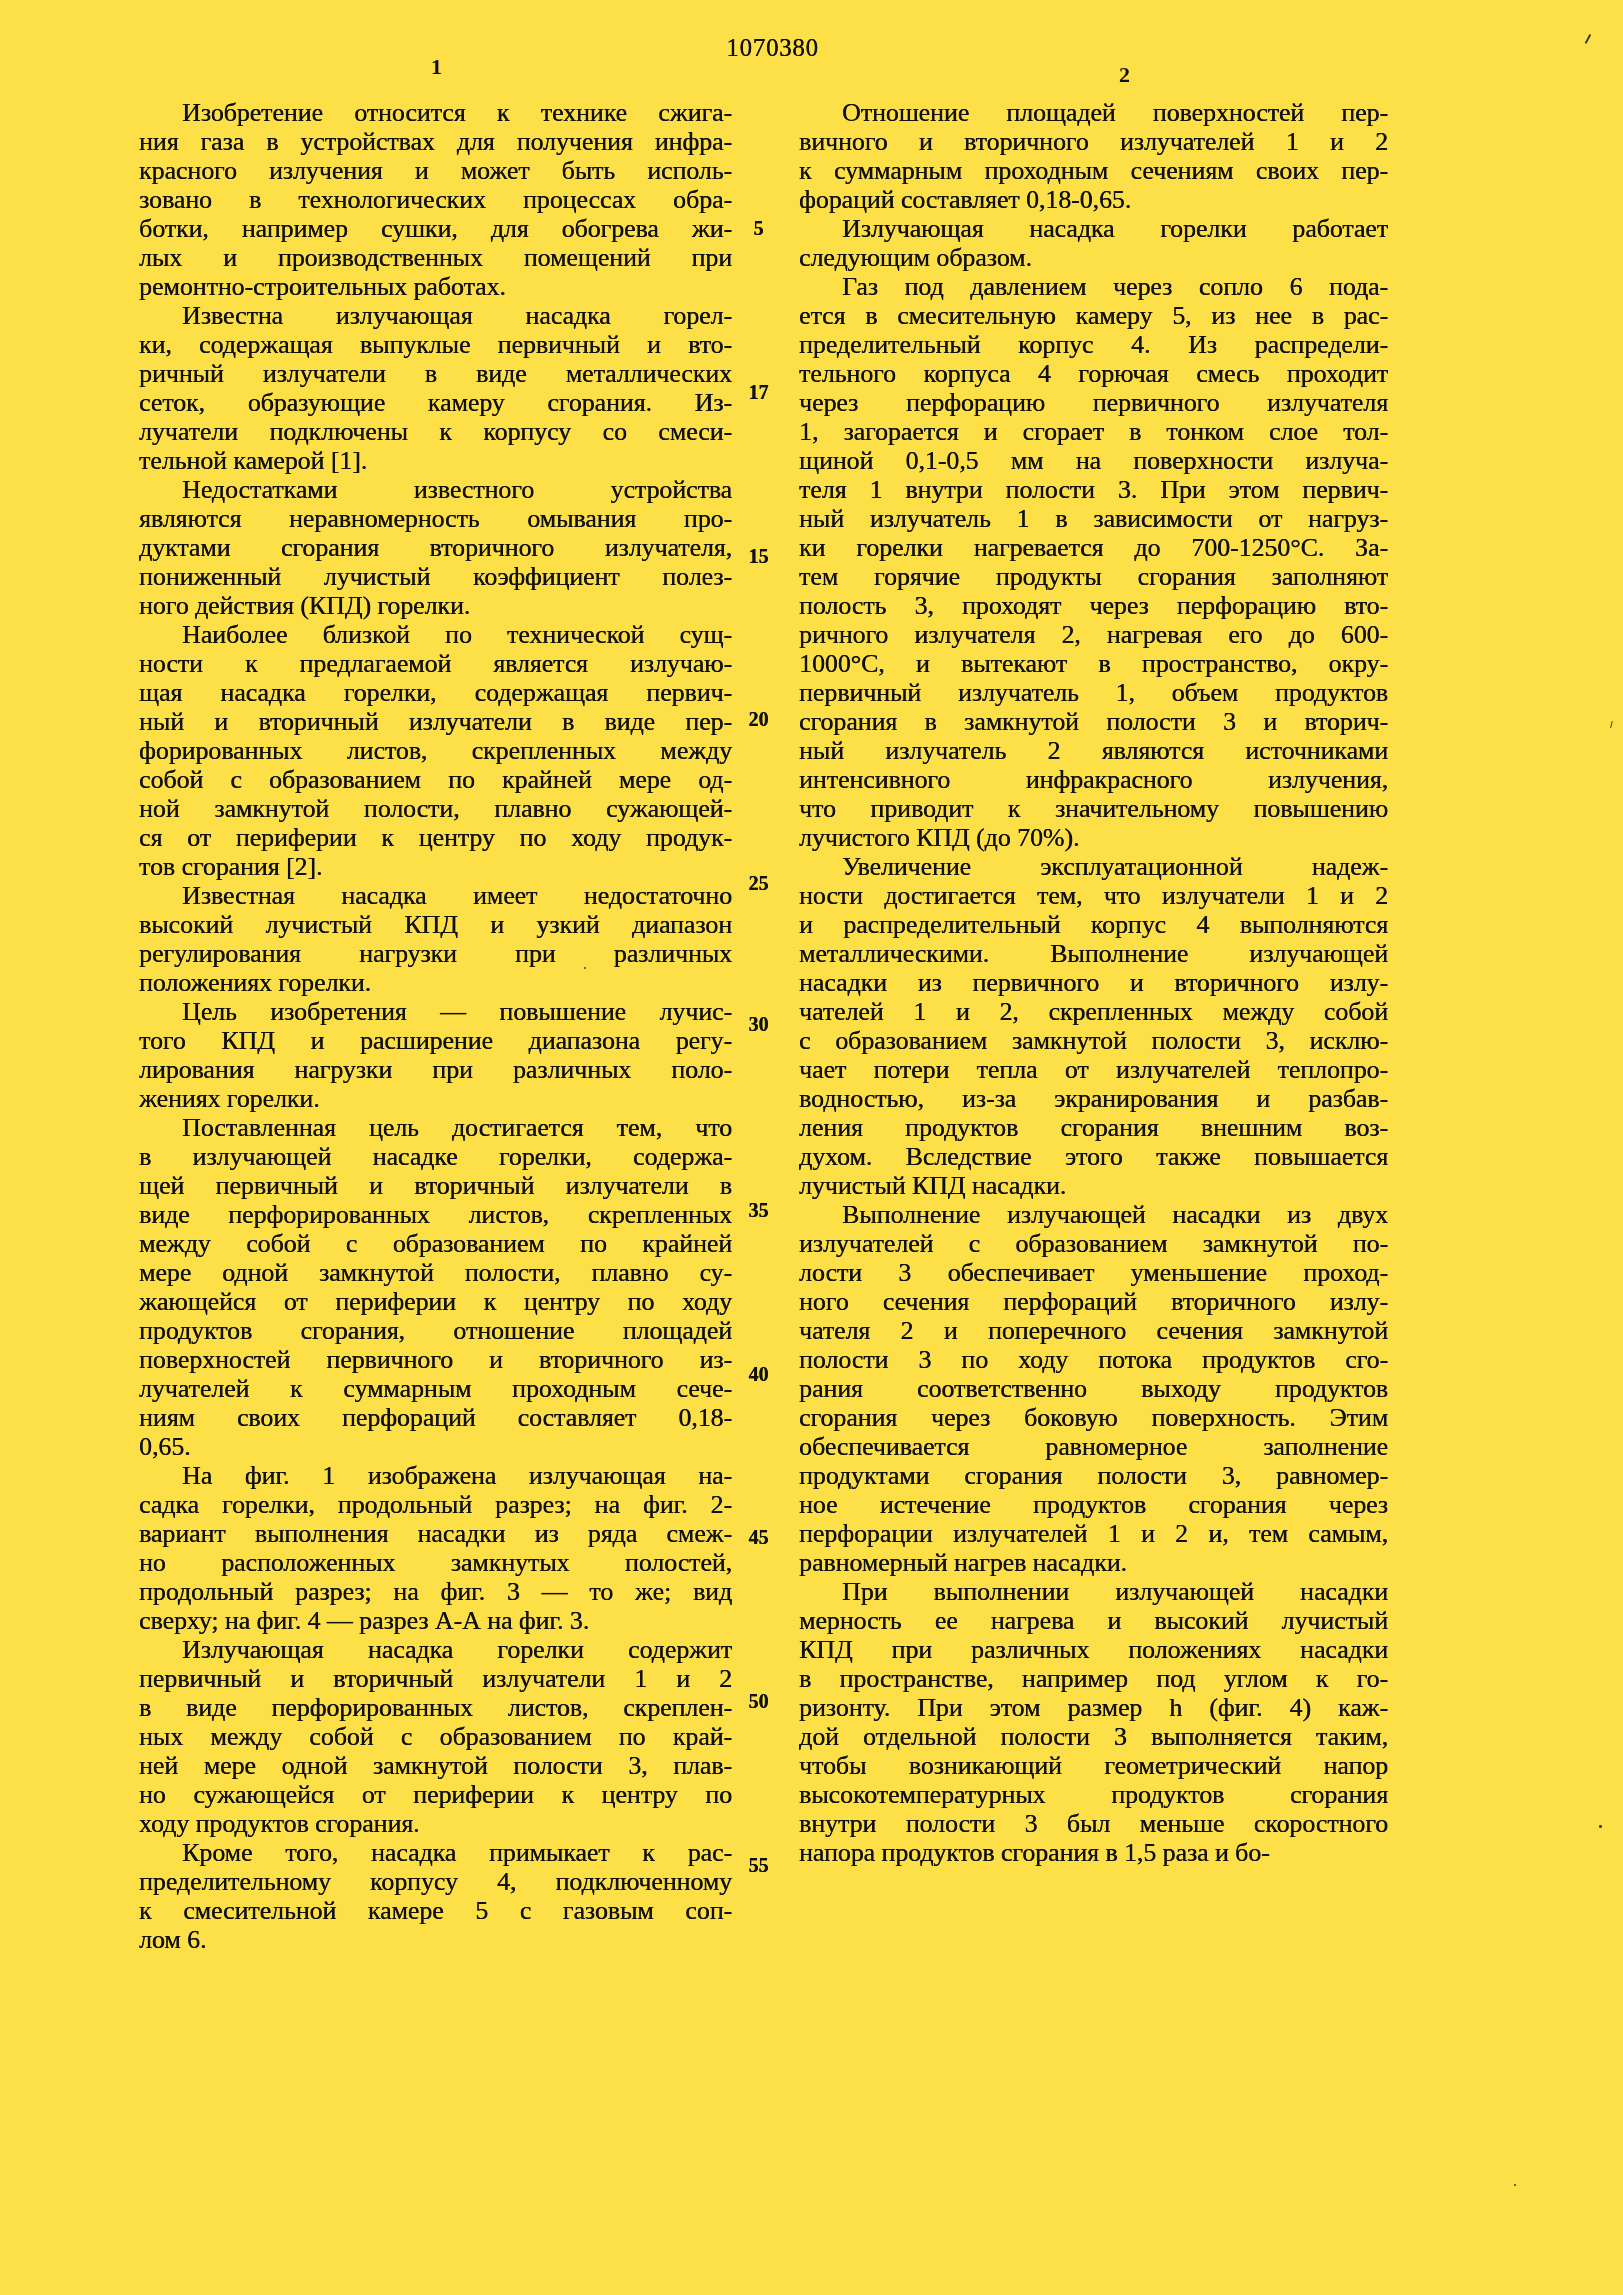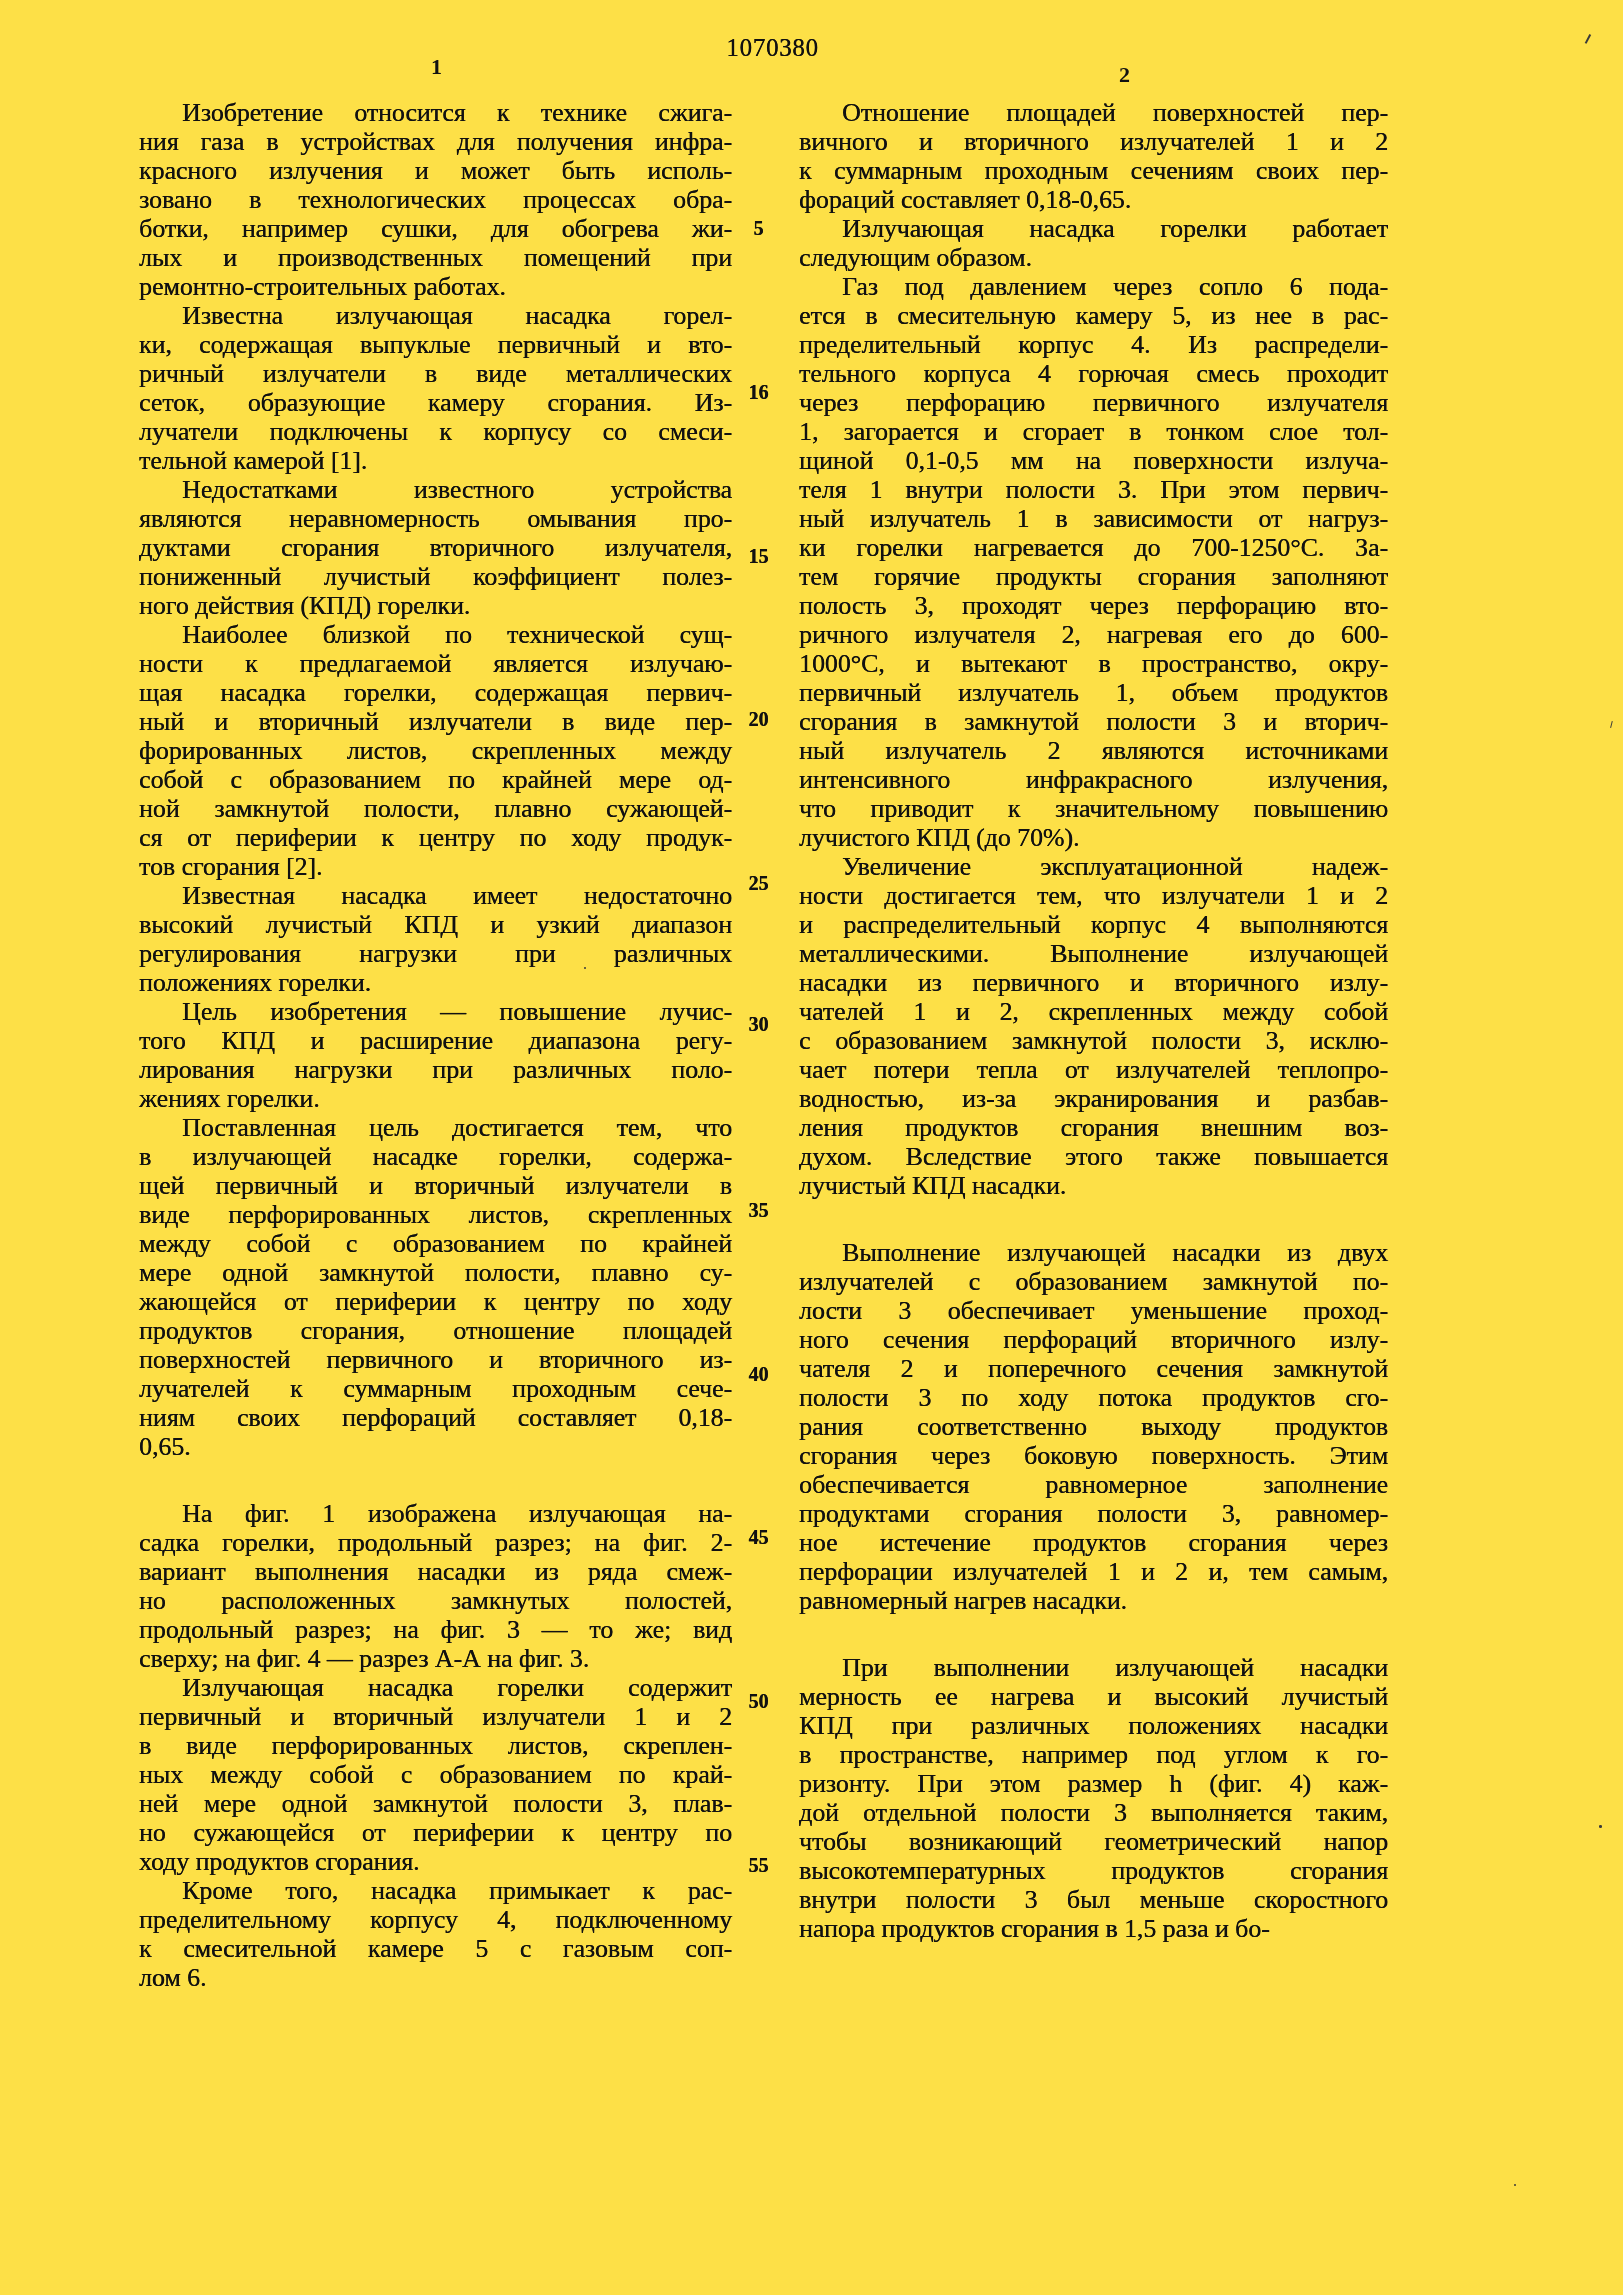--- a/index.html
+++ b/index.html
@@ -28,21 +28,21 @@
   .col {
     position:absolute; top:98px;
     font-size:26px; line-height:29px;
     letter-spacing:-0.1px;
     text-shadow:0.3px 0 0 currentColor;
   }
   .col-left  { left:139px;  width:593px; }
   .col-right { left:799px; width:589px; }
 
   .para { margin:0; }
-  .para.gap { margin-top:38px; }
+  .para.gap { }
   .line { text-align:justify; text-align-last:justify; }
   .line.first { text-indent:43px; }
   .line.plast { text-align-last:left; }
 
   
   .gutter { position:absolute; left:736px; top:0; width:45px; height:2295px; }
   .lnum {
     position:absolute; left:0; width:45px; text-align:center;
     font-size:20px; font-weight:bold;
     text-shadow:0.2px 0 0 currentColor;
@@ -62,21 +62,21 @@
 <div class="page">
 
   <div class="patent-number">1070380</div>
 
   <div class="colnum colnum-1">1</div>
 
   <div class="colnum colnum-2">2</div>
 
   <div class="gutter">
       <span class="lnum" style="top: 217px;">5</span>
-      <span class="lnum" style="top: 381px;">16</span>
+      <span class="lnum" style="top: 381px;">17</span>
       <span class="lnum" style="top: 545px;">15</span>
       <span class="lnum" style="top: 708px;">20</span>
       <span class="lnum" style="top: 872px;">25</span>
       <span class="lnum" style="top: 1013px;">30</span>
       <span class="lnum" style="top: 1199px;">35</span>
       <span class="lnum" style="top: 1363px;">40</span>
       <span class="lnum" style="top: 1526px;">45</span>
       <span class="lnum" style="top: 1690px;">50</span>
       <span class="lnum" style="top: 1854px;">55</span>
     </div>

